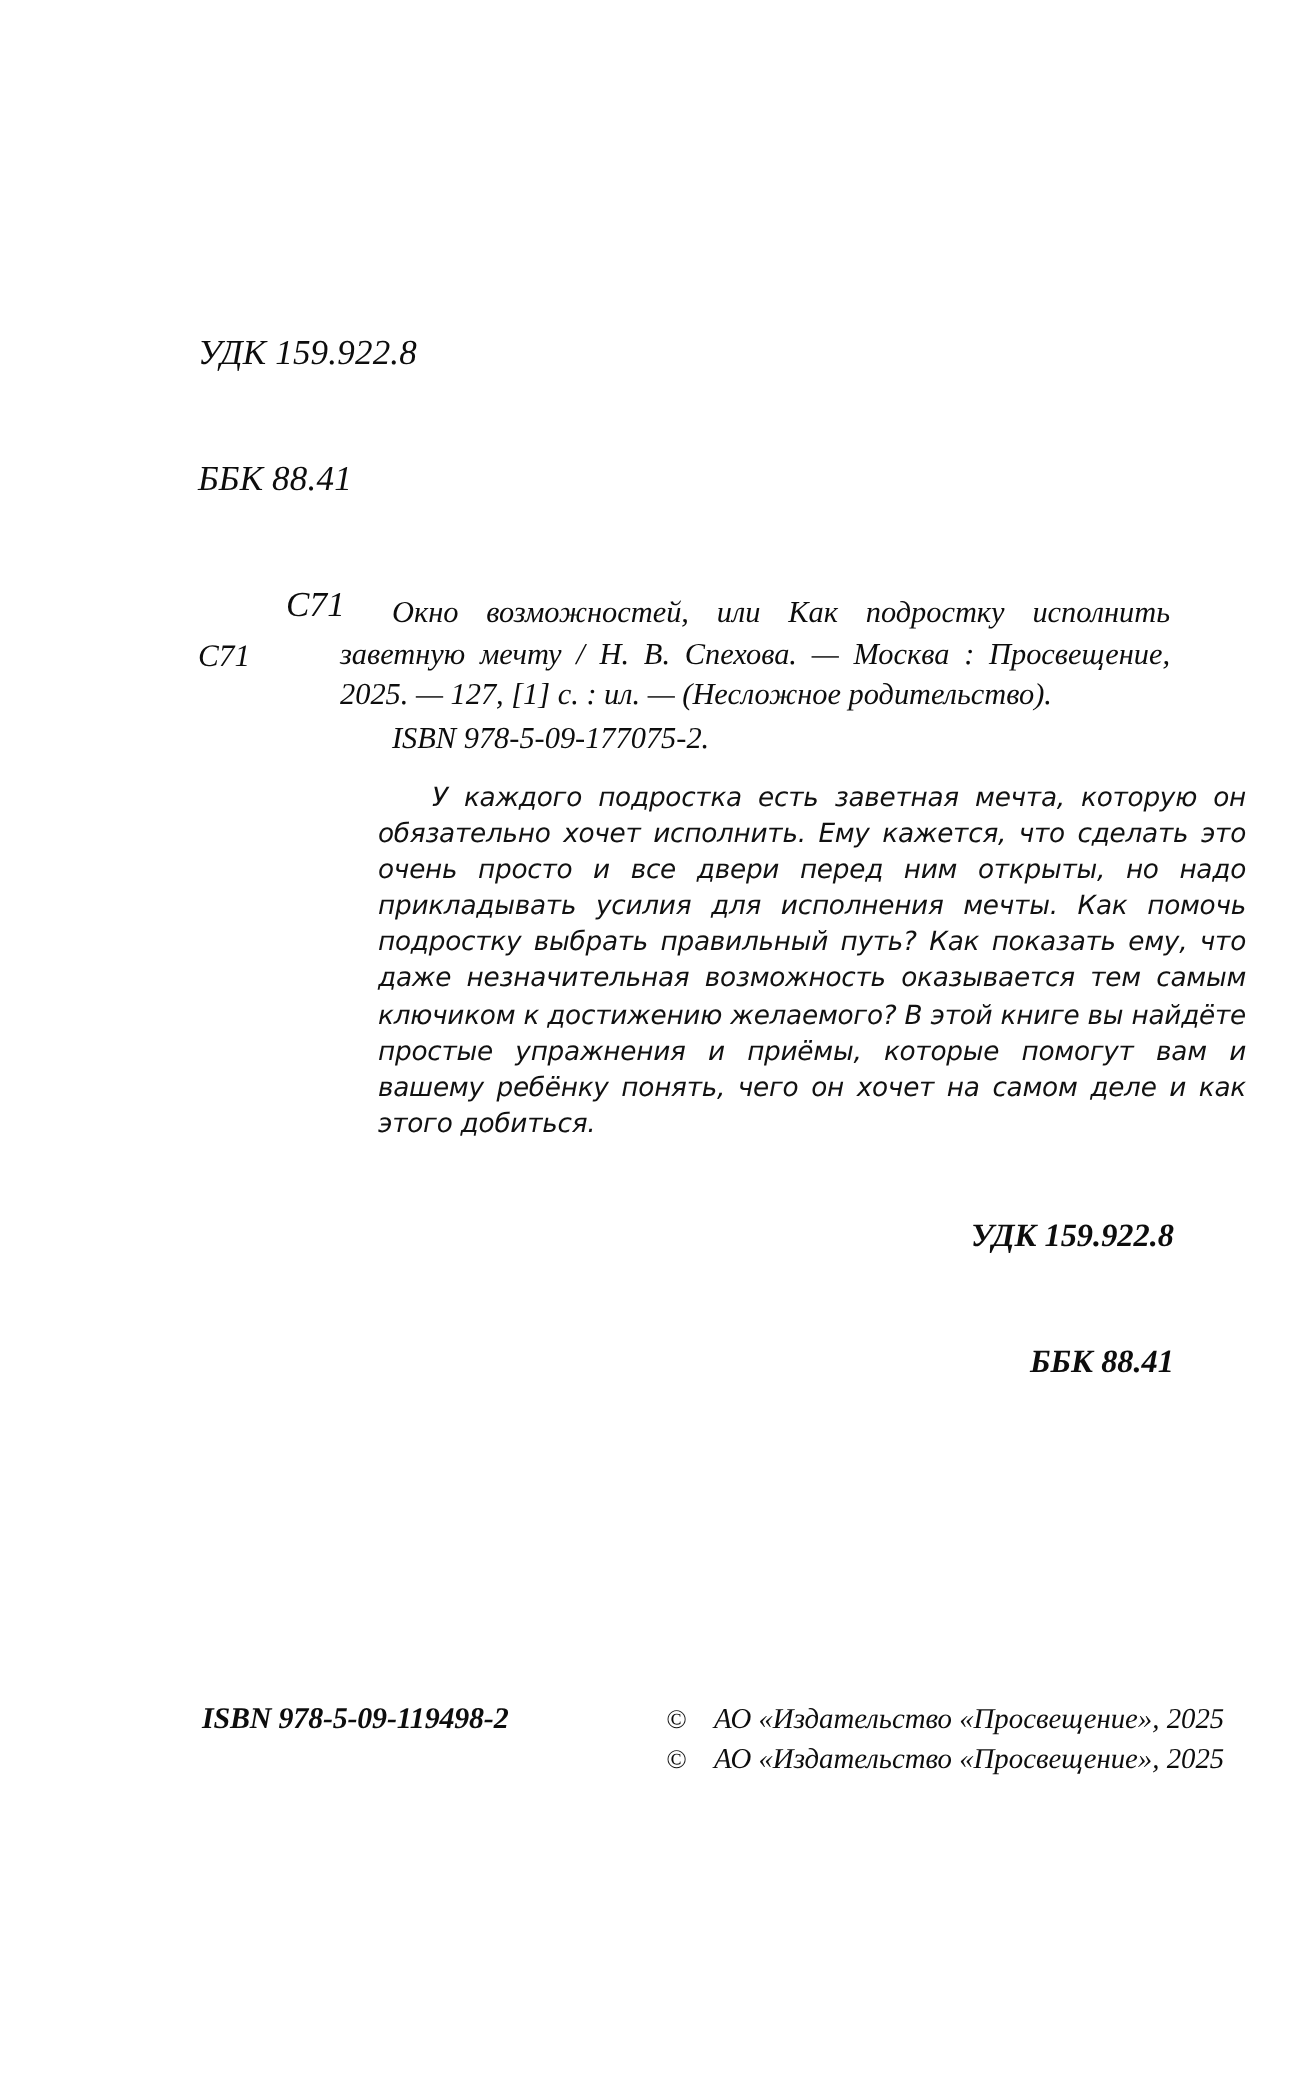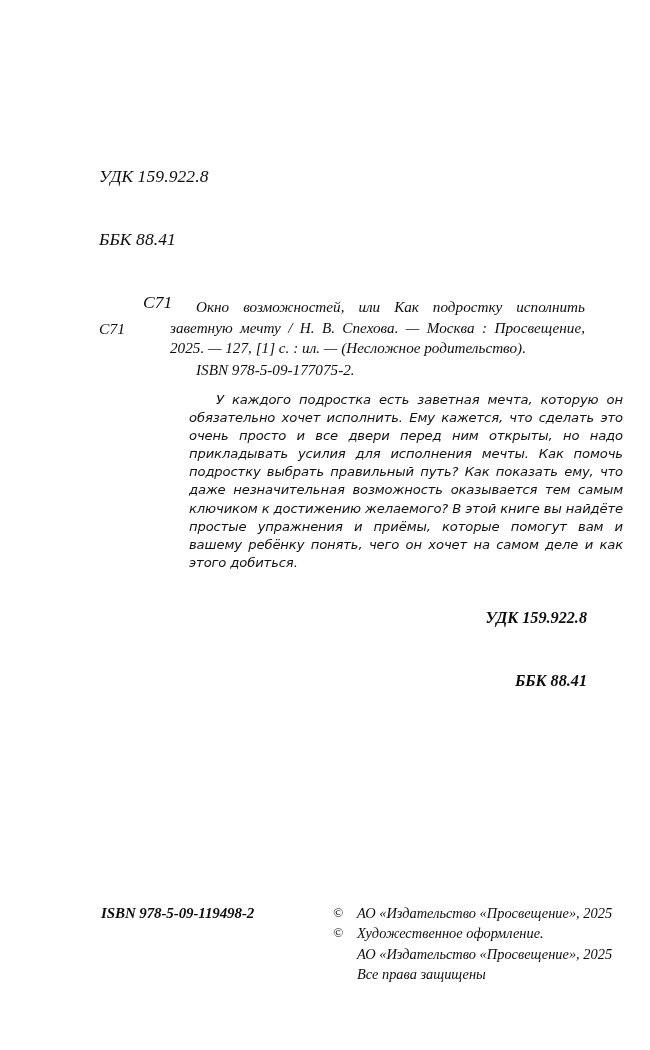--- a/index.html
+++ b/index.html
@@ -120,21 +120,21 @@
     line-height: 21px;
     font-weight: bold;
     white-space: pre;
   }
   .udk-right .row { display: block; }
 
   
   .footer {
     position: absolute;
     left: 0;
-    top: 903px;
+    top: 850px;
     width: 650px;
     height: 80px;
   }
   .footer-isbn {
     position: absolute;
     left: 101px;
     top: 0px;
     font-size: 15px;
     line-height: 20px;
     font-weight: bold;
@@ -190,24 +190,20 @@
 
   <div class="footer">
     <div class="footer-isbn">ISBN 978-5-09-119498-2</div>
     <div class="copyright">
       <span class="cp-row">
         <span class="cp-mark">©</span>
         <span>АО «Издательство «Просвещение», 2025</span>
       </span>
       <span class="cp-row">
         <span class="cp-mark">©</span>
-        <span>Художественное оформление.</span>
       </span>
       <span class="cp-row">
         <span>АО «Издательство «Просвещение», 2025</span>
       </span>
-      <span class="cp-row">
-        <span>Все права защищены</span>
-      </span>
     </div>
   </div>
 
 </div>
 
 </body></html>

